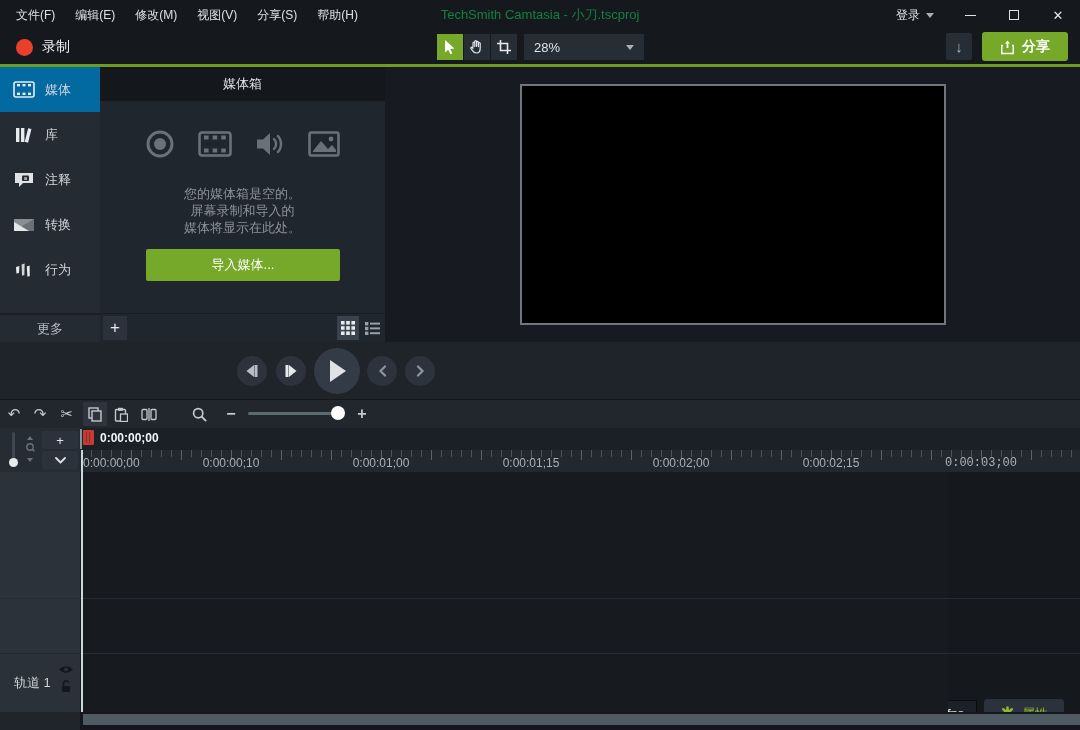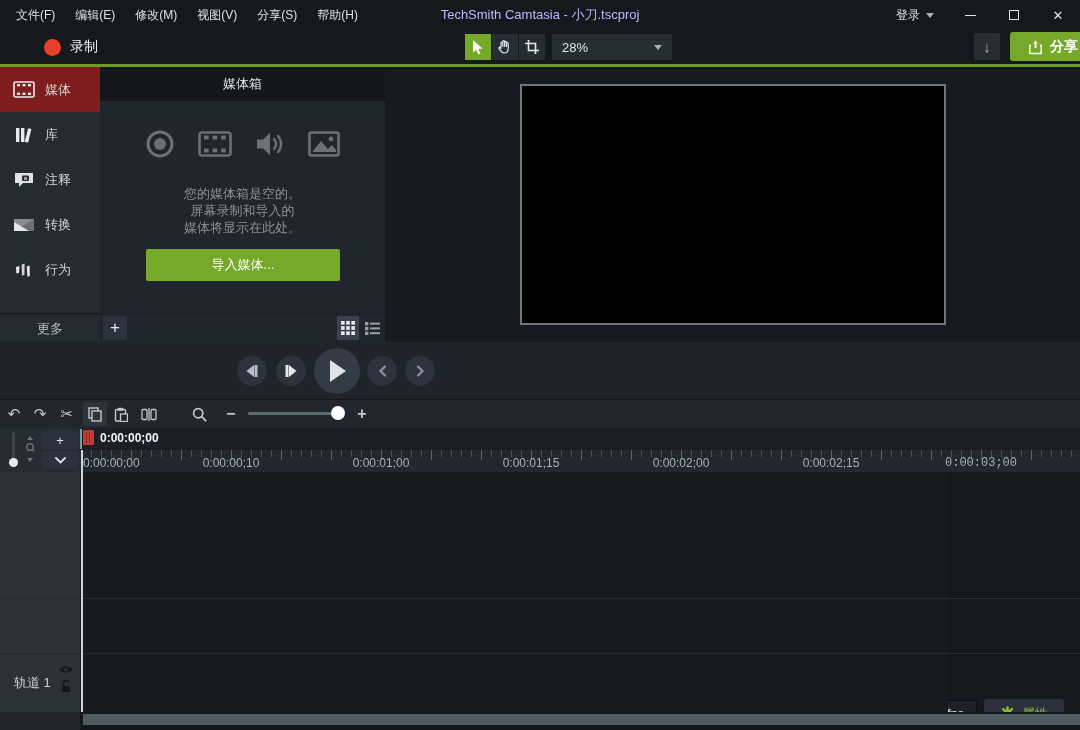--- a/index.html
+++ b/index.html
@@ -4,47 +4,47 @@
 <style>
   * { margin:0; padding:0; box-sizing:border-box; }
   html,body { width:1080px; height:730px; overflow:hidden; background:#0d1013; }
   body { font-family:"Liberation Sans","DejaVu Sans",sans-serif; color:#e6e9ec; }
   .app { position:relative; width:1080px; height:730px; background:var(--titlebar,#15191e); }
 
   
   .titlebar { position:absolute; left:0; top:0; width:1080px; height:30px; display:flex; align-items:center; background:var(--titlebar,#15191e); }
   .menus { display:flex; gap:4px; padding-left:8px; }
   .menu-item { font-size:12px; color:#dde1e5; padding:4px 8px; cursor:default; }
-  .win-title { position:absolute; left:50%; transform:translateX(-50%); font-size:13px; color:#c4b5fd; white-space:nowrap; }
+  .win-title { position:absolute; left:50%; transform:translateX(-50%); font-size:13px; color:#15803d; white-space:nowrap; }
   .tb-right { position:absolute; right:0; top:0; height:30px; display:flex; align-items:center; }
   .login { display:flex; align-items:center; gap:6px; font-size:12px; color:#dde1e5; padding:0 14px; }
   .caret { width:0; height:0; border-left:4px solid transparent; border-right:4px solid transparent; border-top:5px solid #aab0b6; }
   .winbtn { width:44px; height:30px; display:flex; align-items:center; justify-content:center; color:#dfe3e7; font-size:13px; }
   .min-glyph { width:11px; height:1px; background:#dfe3e7; display:inline-block; }
   .max-glyph { width:10px; height:10px; border:1px solid #dfe3e7; display:inline-block; }
 
   
-  .toolbar { position:absolute; left:0; top:30px; width:910px; height:34px; background:var(--titlebar,#15191e);margin-left:28px; }
+  .toolbar { position:absolute; left:0; top:30px; width:910px; height:34px; background:var(--titlebar,#15191e); }
   .record-btn { position:absolute; left:10px; top:3px; height:28px; display:flex; align-items:center; gap:9px; padding:0 6px; }
   .record-dot { width:17px; height:17px; border-radius:50%; background:var(--red,#e8402a); }
   .record-label { font-size:14px; color:#f0f2f4; }
   .tools { position:absolute; left:437px; top:4px; display:flex; gap:1px; }
   .tool-btn { width:26px; height:26px; display:flex; align-items:center; justify-content:center; background:#262d35; }
   .tool-btn.selected { background:var(--accent,#76a829); }
   .zoom-select { position:absolute; left:524px; top:4px; width:120px; height:26px; background:#262d35; display:flex; align-items:center; font-size:13px; color:#dfe3e7; padding:0 10px; }
   .zoom-select .caret { margin-left:auto; }
   .dl-btn { position:absolute; left:946px; top:3px; width:26px; height:27px; background:#262d35; border-radius:2px; display:flex; align-items:center; justify-content:center; color:#aeb4ba; font-size:15px; font-weight:bold; }
   .share-btn { position:absolute; left:982px; top:2px; width:86px; height:29px; background:var(--accent,#76a829); border-radius:3px; display:flex; align-items:center; justify-content:center; gap:7px; color:#fff; font-size:14px; font-weight:bold; }
   .accent-line { position:absolute; left:0; top:64px; width:1080px; height:3px; background:var(--accent-line,#6d9c25); }
 
   
   .main { position:absolute; left:0; top:67px; width:1080px; height:275px; }
   .sidebar { position:absolute; left:0; top:0; width:100px; height:275px; background:var(--sidebar,#252b33); }
   .side-item { position:absolute; left:0; width:100px; height:45px; display:flex; align-items:center; gap:10px; padding-left:13px; }
-  .side-item.selected { background:#7f1d1d; }
+  .side-item.selected { background:#0369a1; }
   .side-label { font-size:13px; color:#d3d7db; }
   .more-row { position:absolute; left:0; top:246px; width:100px; height:29px; border-top:2px solid #1a1f25; display:flex; align-items:center; justify-content:center; font-size:13px; color:#b9bfc5; }
 
   .media-panel { position:absolute; left:100px; top:0; width:285px; height:275px; background:var(--panel,#20262e); }
   .panel-header { position:absolute; left:0; top:0; width:285px; height:34px; background:#14181d; display:flex; align-items:center; justify-content:center; font-size:13px; color:#e2e5e8; }
   .bin-icons { position:absolute; left:0; top:62px; width:285px; display:flex; justify-content:center; align-items:center; gap:23px; }
   .empty-text { position:absolute; left:0; top:118px; width:285px; text-align:center; font-size:13px; line-height:17px; color:#8b9198; }
   .import-btn { position:absolute; left:46px; top:182px; width:194px; height:32px; background:var(--accent,#76a829); border-radius:2px; display:flex; align-items:center; justify-content:center; font-size:13px; color:#fff; }
   .panel-bottom { position:absolute; left:0; top:246px; width:285px; height:29px; background:var(--panel,#20262e); border-top:1px solid #191e24; }
   .add-media-btn { position:absolute; left:3px; top:2px; width:24px; height:24px; background:#2b323c; display:flex; align-items:center; justify-content:center; color:#e8ebee; font-size:17px; }

